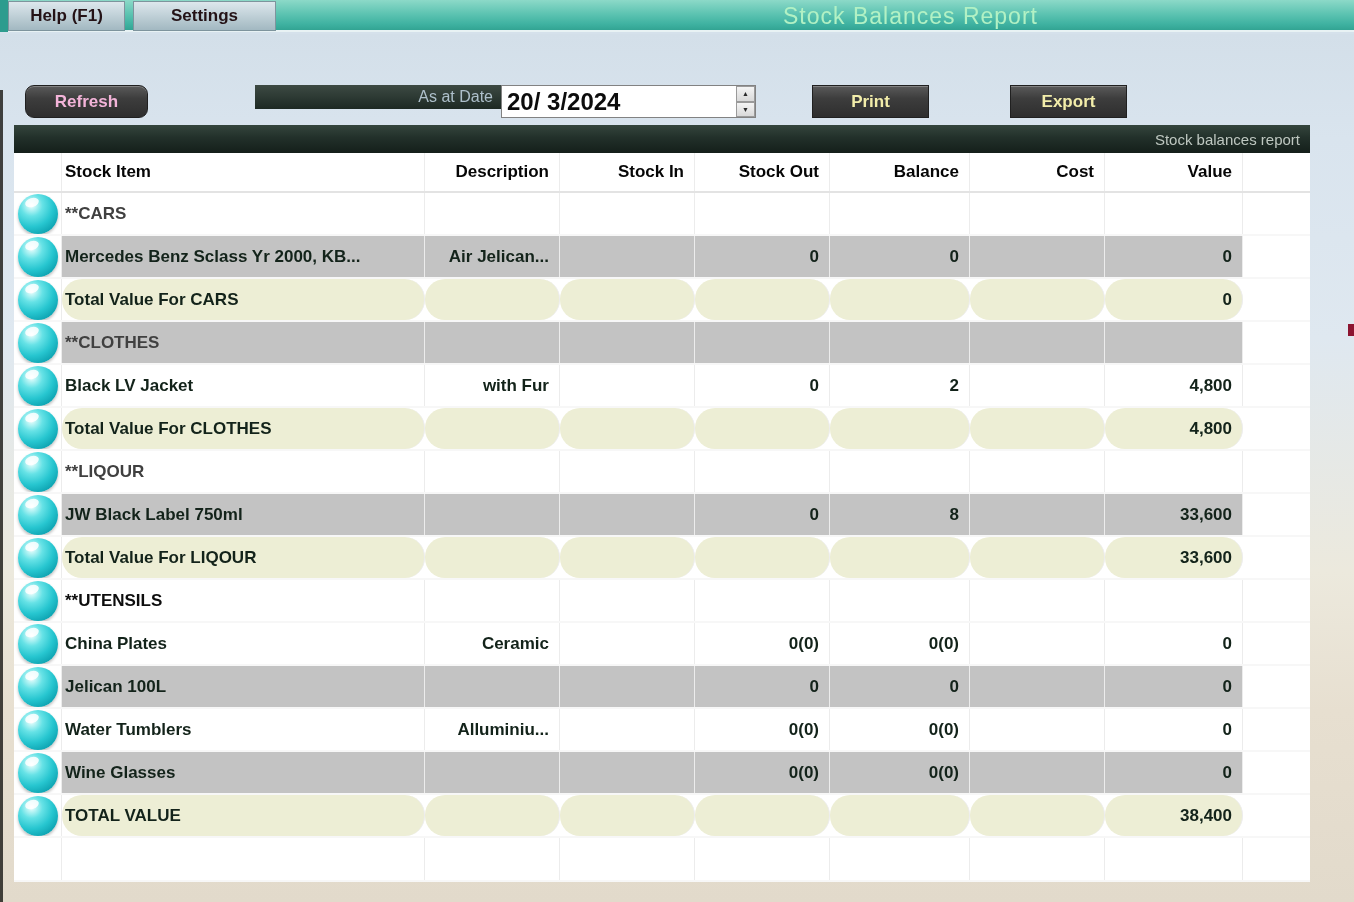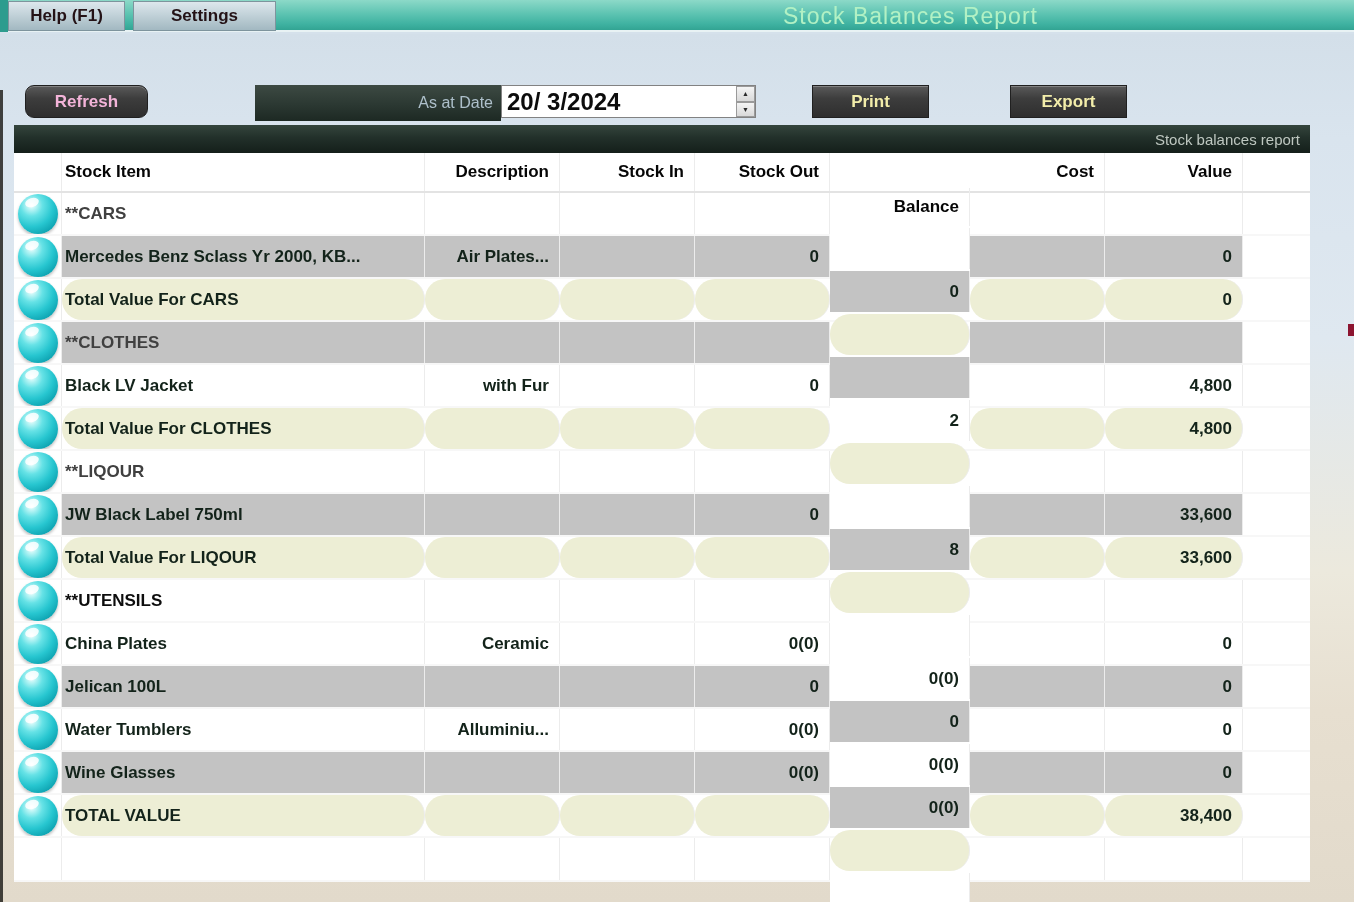--- a/index.html
+++ b/index.html
@@ -30,21 +30,21 @@
 
   
   .dark-btn { position:absolute; top:85px; height:33px;
     background:linear-gradient(180deg,#5a5a5a 0%, #3d3d3d 40%, #2e2e2e 100%);
     border:1px solid #202020; box-shadow:inset 0 1px 0 rgba(255,255,255,.25);
     font-size:17px; font-weight:bold; display:flex; align-items:center; justify-content:center; }
   .btn-refresh { left:25px; width:123px; color:#f3b4d9;border-radius:9px; }
   .btn-print   { left:812px; width:117px; color:#f2edaa; }
   .btn-export  { left:1010px; width:117px; color:#f2edaa; }
 
-  .date-panel { position:absolute; left:255px; top:85px; width:246px; height:36px;
+  .date-panel { position:absolute; left:255px; top:85px; width:246px; height:24px;
     background:linear-gradient(180deg,#3d4a43 0%, #2b3832 55%, #1d2923 100%);
     color:#aec0cb; font-size:16px; display:flex; align-items:center;
     justify-content:flex-end; padding-right:8px; }
   .date-input { position:absolute; left:501px; top:85px; width:255px; height:33px;
     background:#ffffff; border:1px solid #828282; display:flex; align-items:center; }
   .date-text { flex:1; font-size:24px; font-weight:bold; color:#0c0c0c; padding-left:5px; }
   .spinner { width:19px; height:31px; display:flex; flex-direction:column; }
   .spin-btn { flex:1; background:linear-gradient(180deg,#f4f4f4,#d9d9d9);
     border:1px solid #9a9a9a; font-size:7px; line-height:1; color:#2a2a2a;
     display:flex; align-items:center; justify-content:center; }
@@ -61,21 +61,21 @@
   .hdr-row { height:40px; border-bottom:2px solid #e3e3e3; }
   .row.type-empty { height:44px; }
   .cell { height:100%; border-right:1px solid #ececec; overflow:hidden;
     display:flex; align-items:center; font-size:17px; font-weight:bold;
     color:#13231a; white-space:nowrap; position:relative; }
   .c-icon  { width:48px; }
   .c-item  { width:363px; padding-left:3px; }
   .c-desc  { width:135px; }
   .c-in    { width:135px; }
   .c-out   { width:135px; }
-  .c-bal   { width:140px;margin-top:35px; }
+  .c-bal   { width:140px; }
   .c-cost  { width:135px; }
   .c-val   { width:138px; }
   .c-extra { width:67px; border-right:none; }
   .num { justify-content:flex-end; padding-right:10px; }
   .hdr-row .cell { color:#060606; font-size:17px; }
 
   .shade-gray   .shaded { background:#c3c3c3; }
   .shade-yellow .shaded { background:#edeed5;border-radius:20px; }
   .shade-white  .shaded { background:#ffffff; }
   .type-category .c-item { color:#404040; }
@@ -149,21 +149,21 @@
         <div class="cell c-bal shaded num"></div>
         <div class="cell c-cost shaded num"></div>
         <div class="cell c-val shaded num"></div>
         <div class="cell c-extra"></div>
       </div>
       <div class="row shade-gray type-item">
         <div class="cell c-icon">
           <span class="sphere"></span>
         </div>
         <div class="cell c-item shaded">Mercedes Benz Sclass Yr 2000, KB...</div>
-        <div class="cell c-desc shaded num">Air Plates...</div>
+        <div class="cell c-desc shaded num">Air Jelican...</div>
         <div class="cell c-in shaded num"></div>
         <div class="cell c-out shaded num">0</div>
         <div class="cell c-bal shaded num">0</div>
         <div class="cell c-cost shaded num"></div>
         <div class="cell c-val shaded num">0</div>
         <div class="cell c-extra"></div>
       </div>
       <div class="row shade-yellow type-total">
         <div class="cell c-icon">
           <span class="sphere"></span>

